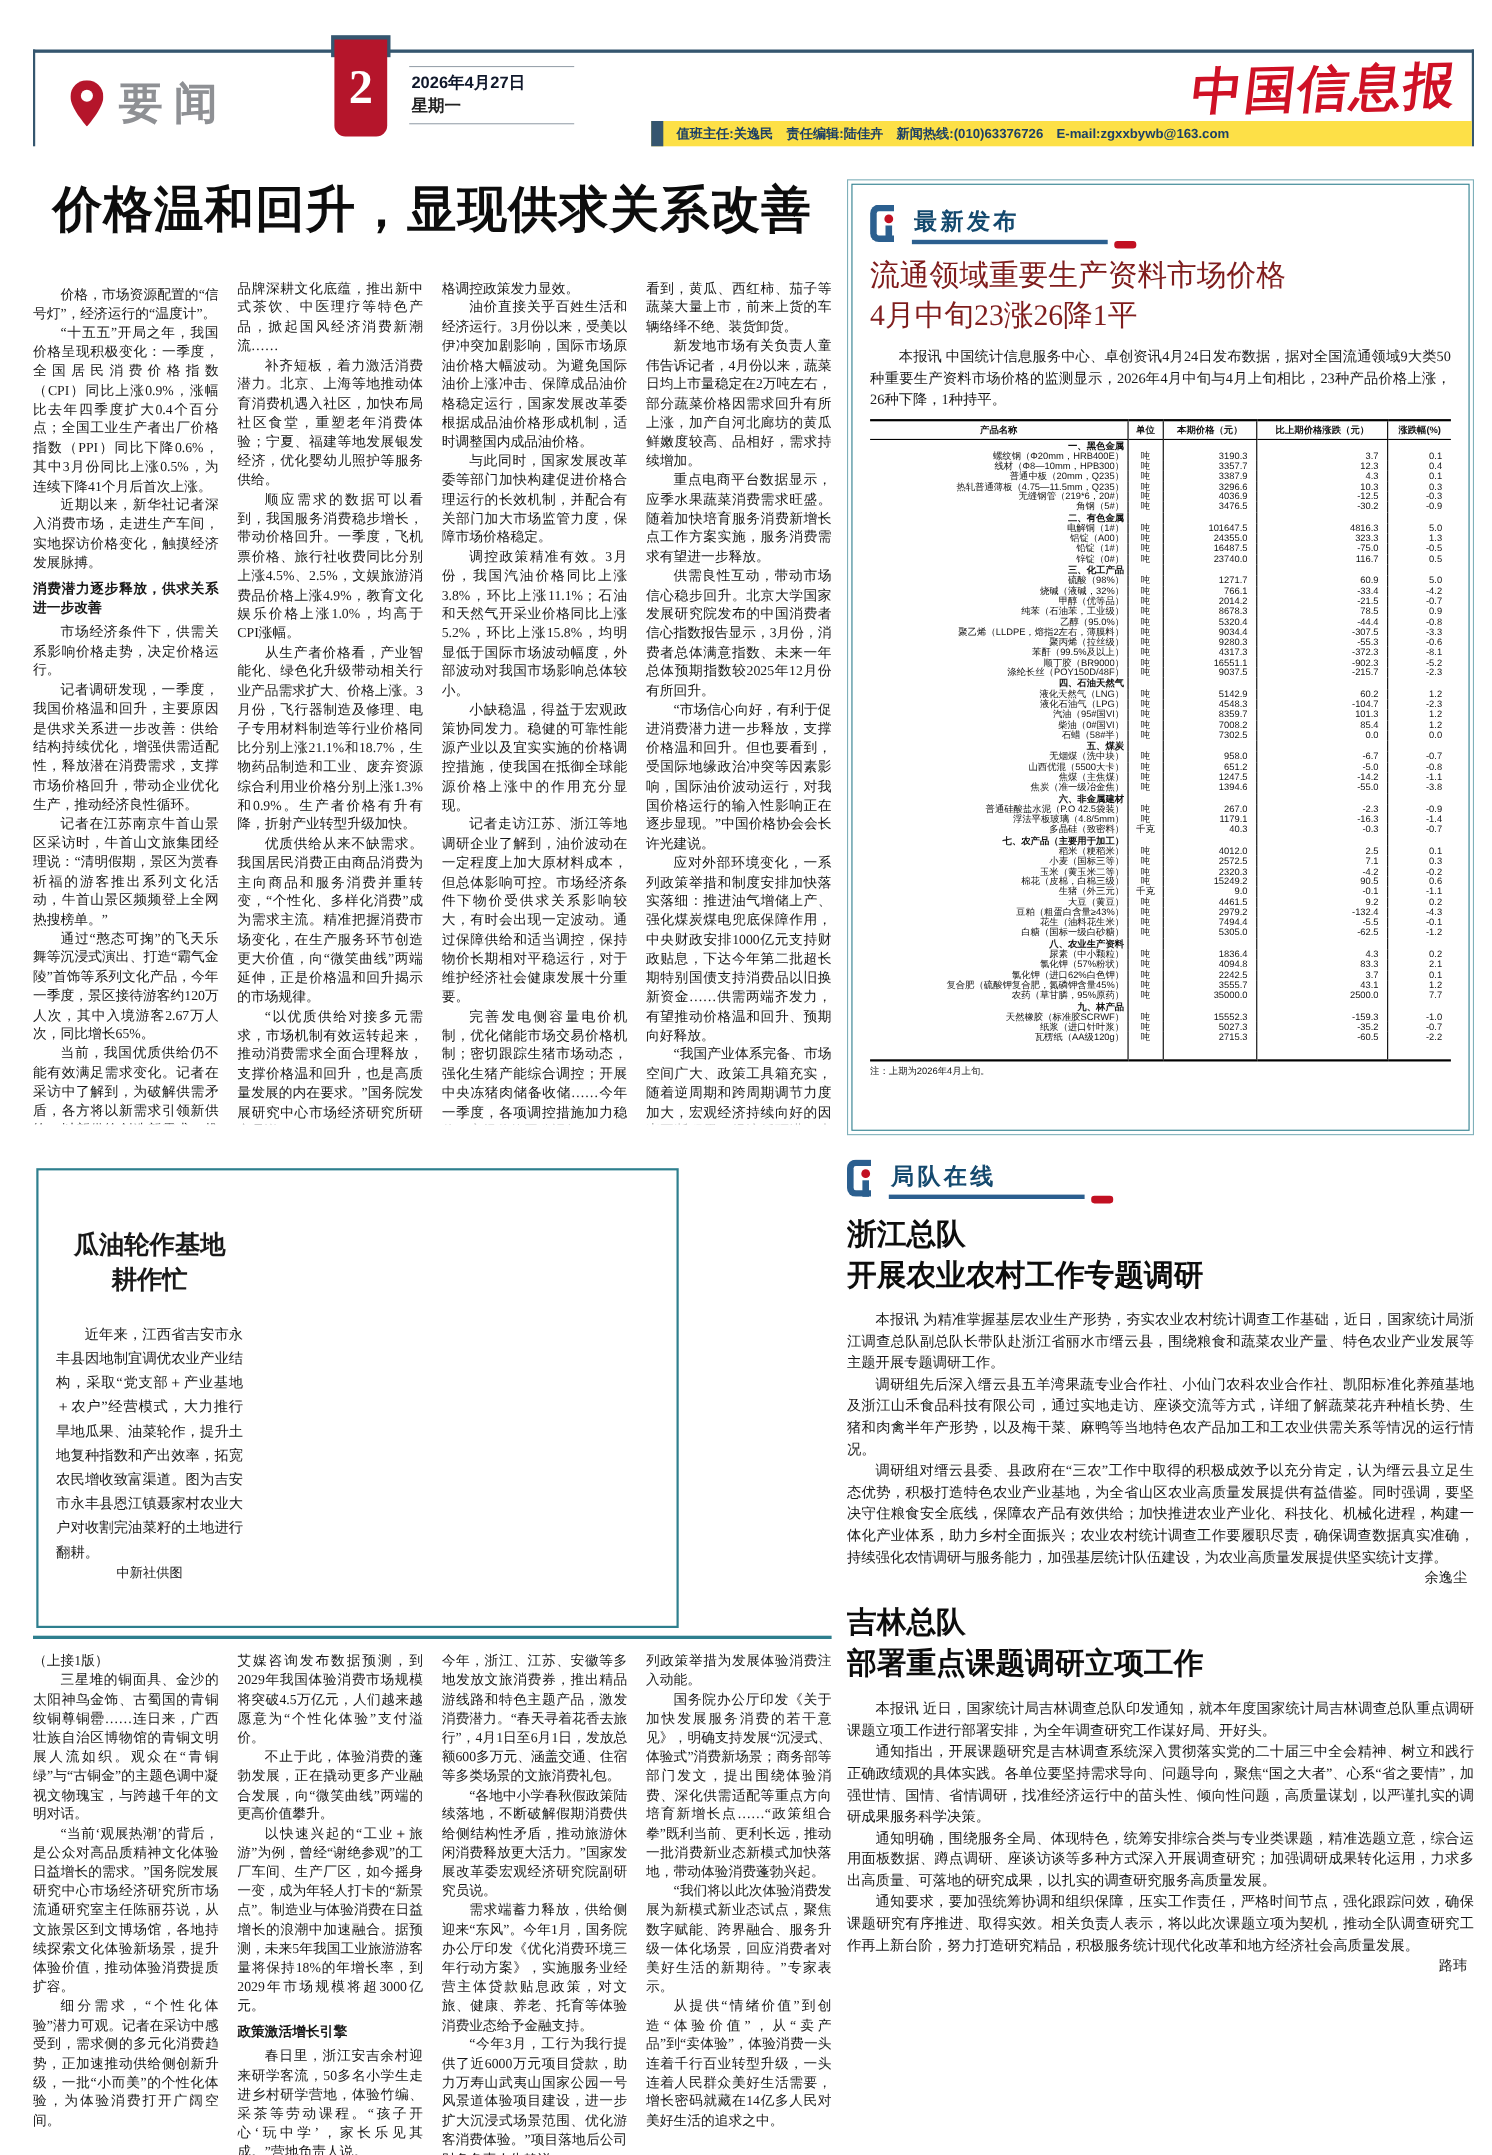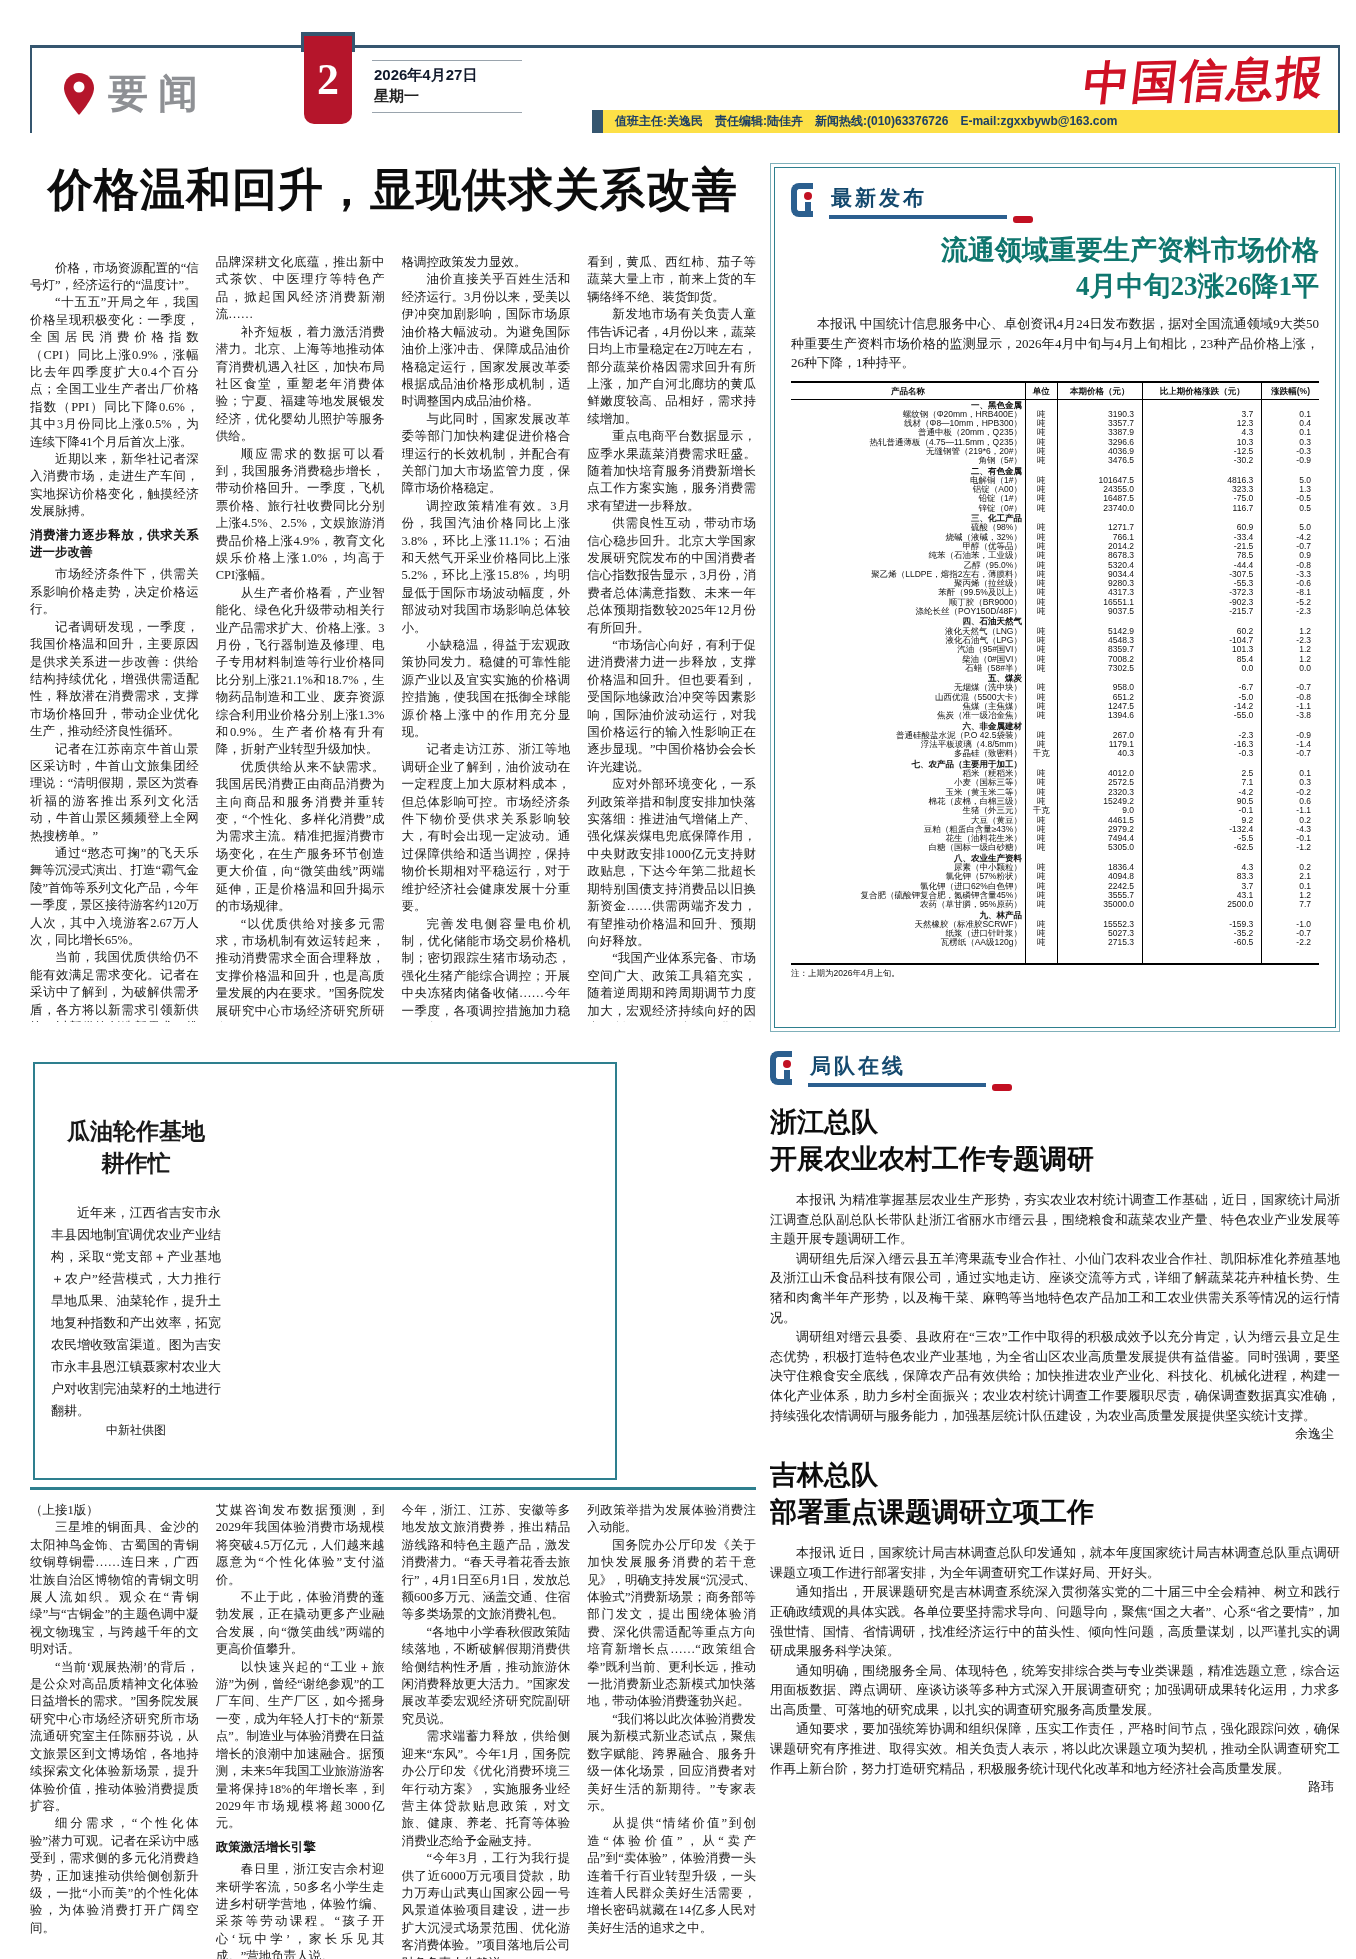--- a/index.html
+++ b/index.html
@@ -43,32 +43,32 @@
   #byline{font-family:var(--sans);font-weight:700;font-size:13px;border-bottom:2.5px solid #111;
     padding:2px 0 8px;margin-bottom:10px;}
   .col p.blk-p{text-indent:2em;}
   .col p.blk-cont{text-indent:0;}
   .col p.blk-h{font-family:var(--sans);font-weight:700;text-indent:0;margin:6px 0 5px;}
 
   
   #release-box{position:absolute;left:770px;top:163px;width:570px;height:869px;
     border:1px solid #7fb0ba;padding:3px;background:#fff;}
   #release-inner{border:1px solid var(--teal);height:100%;padding:12px 16px 8px;overflow:hidden;}
-  .ci-badge{display:flex;align-items:center;gap:8px;height:42px;margin-bottom:10px;}
+  .ci-badge{display:flex;align-items:flex-end;gap:8px;height:42px;margin-bottom:10px;}
   .ci-mark{position:relative;width:30px;height:36px;flex:none;}
   .ci-c{position:absolute;left:0;top:0;width:22px;height:34px;border:6px solid var(--navy);border-right:none;
     border-radius:8px 0 0 8px;}
   .ci-dot{position:absolute;left:13px;top:9px;width:8px;height:8px;background:#c21022;border-radius:50%;}
   .ci-stem{position:absolute;left:14px;top:19px;width:6px;height:15px;background:var(--navy);}
   .ci-text-wrap{display:flex;flex-direction:column;}
   .ci-text{font-family:var(--sans);font-weight:700;font-size:21px;color:#14496e;letter-spacing:3px;padding:0 2px 3px;}
   .ci-underline{height:4px;background:var(--navy);width:178px;position:relative;}
   .ci-underline::after{content:"";position:absolute;right:-26px;bottom:-4px;width:20px;height:7px;
     background:#c21022;border-radius:3px;}
-  #release-title{text-align:right;font-family:var(--serif);font-weight:700;color:#0f766e;
+  #release-title{text-align:left;font-family:var(--serif);font-weight:400;color:#7f1d1d;
     font-size:27px;line-height:36px;margin:4px 0 10px;}
   #release-intro{font-size:13px;line-height:19.5px;text-align:justify;text-indent:2em;margin-bottom:8px;}
   #price-table{width:100%;border-collapse:collapse;font-family:var(--sans);font-size:8.5px;line-height:9.3px;color:#111;}
   #price-table th{border-top:2px solid #000;border-bottom:1px solid #000;font-weight:700;
     padding:3px 2px;text-align:center;vertical-align:middle;font-size:8.5px;line-height:10px;}
   #price-table td{padding:0 3px;vertical-align:middle;}
   #price-table th:nth-child(n+2),#price-table td:nth-child(n+2){border-left:1px solid #000;}
   #price-table tr.cat td{padding-top:1px;font-weight:700;}
   #price-table td.nm{text-align:right;}
   #price-table tr.prod td.nm{padding-left:12px;}

